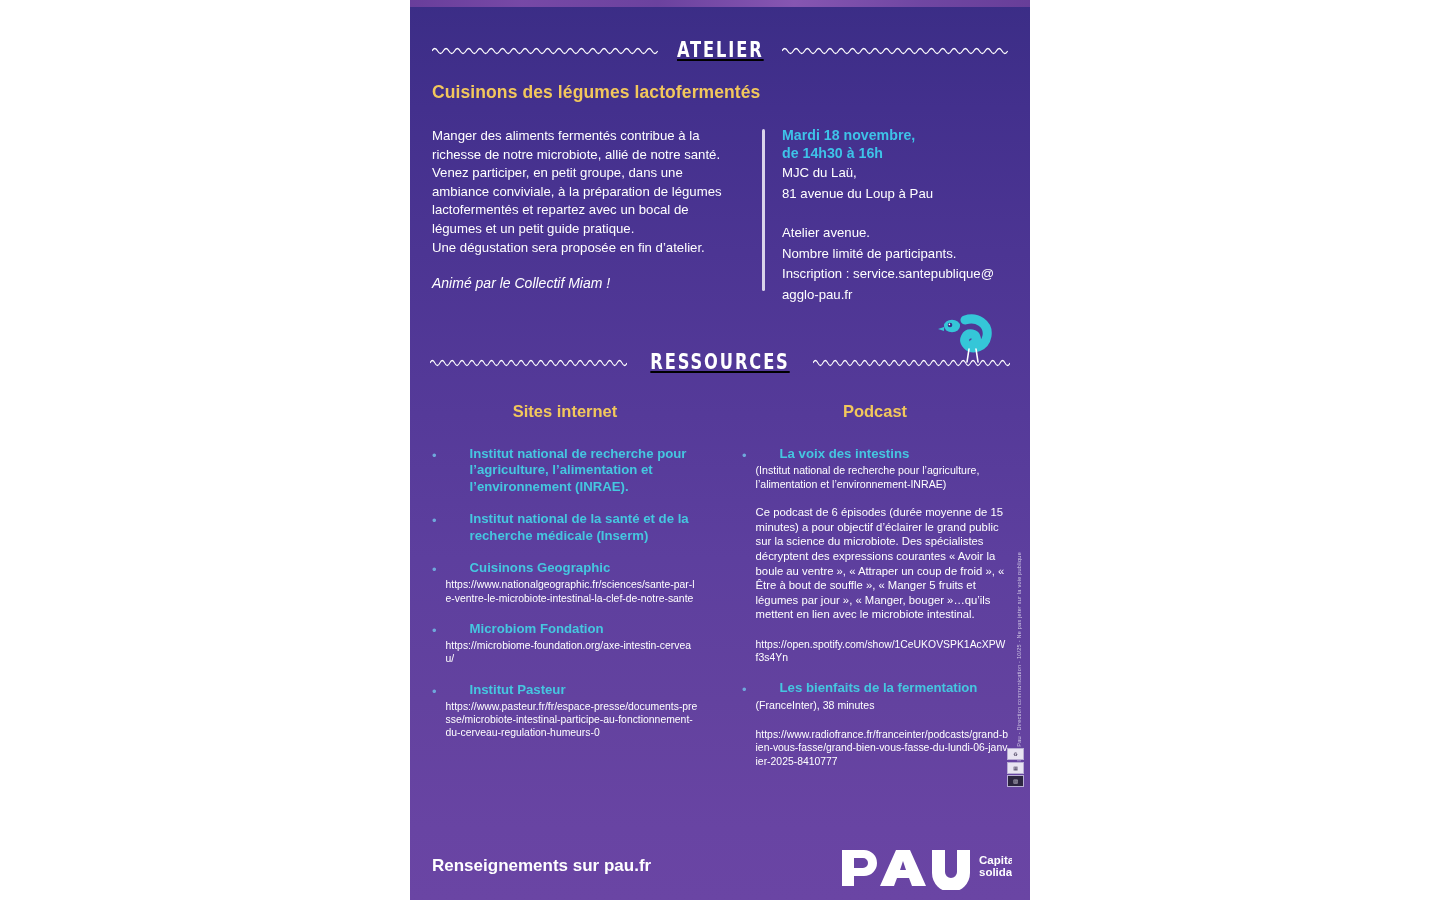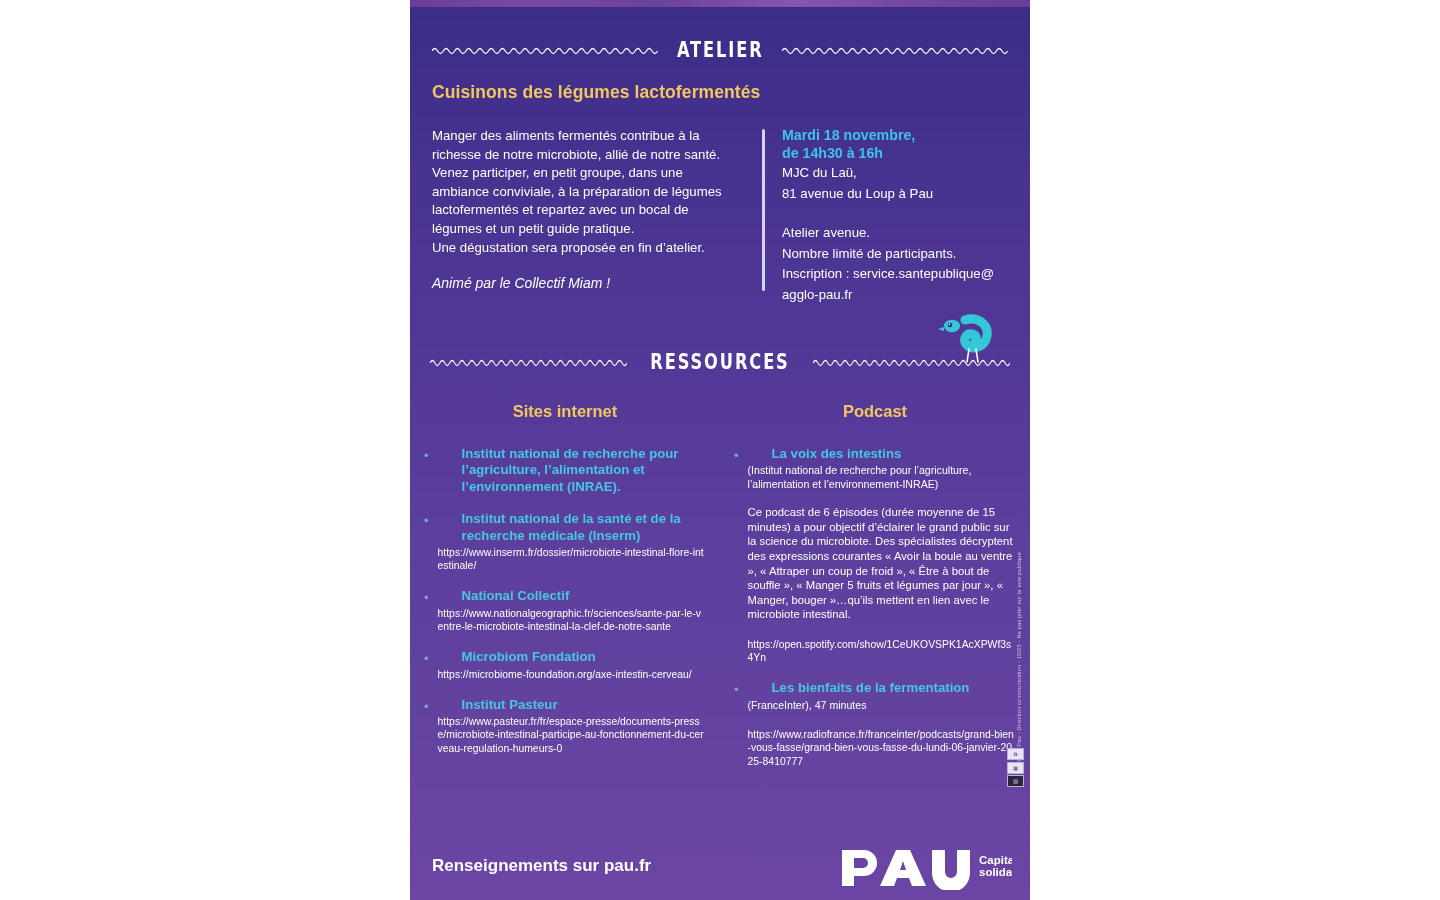--- a/index.html
+++ b/index.html
@@ -22,21 +22,21 @@
   
   .top-strip {
     position: absolute; left: 0; top: 0; width: 100%; height: 7px;
     background: linear-gradient(90deg,#6b3f9c,#7a4aa8 18%,#6e43a0 40%,#8a58b4 62%,#7348a4 82%,#6a3f9a 100%);
     opacity: .95;
   }
 
   
   .section-head {
     position: absolute; left: 0; width: 100%;
-    display: flex; align-items: center; justify-content: center; gap: 12px;
+    display: flex; align-items: center; justify-content: center; gap: 12px; text-decoration: underline;
   }
   .wave { flex: 1 1 auto; height: 12px; }
   .wave svg { display: block; width: 100%; height: 12px; }
   .section-title {
     color: #ffffff; font-weight: 700; letter-spacing: 2.2px;
     font-size: 21px; white-space: nowrap;
     font-family: "DejaVu Sans Condensed", "Liberation Sans Narrow", "Liberation Sans", sans-serif;
     transform: scaleX(.86); transform-origin: center;
   }
 
@@ -62,21 +62,21 @@
   .venue { color: #ffffff; font-size: 13.2px; line-height: 18.6px; margin-top: 2px;
     font-family: "Liberation Sans Narrow", "Liberation Sans", sans-serif; }
   .practical { color: #ffffff; font-size: 13.2px; line-height: 18.6px; margin-top: 21px;
     font-family: "Liberation Sans Narrow", "Liberation Sans", sans-serif; }
 
   
   .bird { position: absolute; left: 525px; top: 312px; width: 60px; height: 52px; }
 
   
   .res-cols { position: absolute; left: 0; top: 402px; width: 100%; display: flex; }
-  .res-col { width: 50%; padding: 0 14px; }
+  .res-col { width: 50%; padding: 0 22px; }
   .col-head {
     color: #f2c75c; font-size: 16.5px; font-weight: 700; text-align: center; margin-bottom: 25px;
   }
   .col-head.podcast { text-align: center; }
   .entry { display: flex; gap: 9px; margin-bottom: 16px; }
   .bullet { color: #6fa8dc; font-size: 13px; line-height: 16px; flex: 0 0 auto; padding-top: 2px; }
   .entry-body { flex: 1 1 auto; }
   .entry-title { color: #45c7e0; font-size: 13.2px; font-weight: 700; line-height: 16.4px; margin-left: 24px; }
   .entry-sub {
     color: #ffffff; font-size: 10.6px; line-height: 13.4px; margin-top: 2px;
@@ -199,28 +199,27 @@
           <span class="bullet">•</span>
           <div class="entry-body">
             <div class="entry-title">Institut national de recherche pour l’agriculture, l’alimentation et l’environnement (INRAE).</div>
           </div>
         </div>
 
         <div class="entry">
           <span class="bullet">•</span>
           <div class="entry-body">
             <div class="entry-title">Institut national de la santé et de la recherche médicale (Inserm)</div>
-            <div class="entry-url">https://www.inserm.fr/dossier/microbiote-intestinal-flore-intestinale/</div>
-          </div>
-        </div>
-
-        <div class="entry">
-          <span class="bullet">•</span>
-          <div class="entry-body">
-            <div class="entry-title">National Collectif</div>
+          </div>
+        </div>
+
+        <div class="entry">
+          <span class="bullet">•</span>
+          <div class="entry-body">
+            <div class="entry-title">Cuisinons Geographic</div>
             <div class="entry-url">https://www.nationalgeographic.fr/sciences/sante-par-le-ventre-le-microbiote-intestinal-la-clef-de-notre-sante</div>
           </div>
         </div>
 
         <div class="entry">
           <span class="bullet">•</span>
           <div class="entry-body">
             <div class="entry-title">Microbiom Fondation</div>
             <div class="entry-url">https://microbiome-foundation.org/axe-intestin-cerveau/</div>
           </div>
@@ -245,21 +244,21 @@
             <div class="entry-sub">(Institut national de recherche pour l’agriculture, l’alimentation et l’environnement-INRAE)</div>
             <div class="entry-desc">Ce podcast de 6 épisodes (durée moyenne de 15 minutes) a pour objectif d’éclairer le grand public sur la science du microbiote. Des spécialistes décryptent des expressions courantes « Avoir la boule au ventre », « Attraper un coup de froid », « Être à bout de souffle », « Manger 5 fruits et légumes par jour », « Manger, bouger »…qu’ils mettent en lien avec le microbiote intestinal.</div>
             <div class="entry-url" style="margin-top:16px;">https://open.spotify.com/show/1CeUKOVSPK1AcXPWf3s4Yn</div>
           </div>
         </div>
 
         <div class="entry" style="margin-top:14px;">
           <span class="bullet">•</span>
           <div class="entry-body">
             <div class="entry-title">Les bienfaits de la fermentation</div>
-            <div class="entry-sub">(FranceInter), 47 minutes</div>
+            <div class="entry-sub">(FranceInter), 38 minutes</div>
             <div class="url-block" style="margin-top:16px;">https://www.radiofrance.fr/franceinter/podcasts/grand-bien-vous-fasse/grand-bien-vous-fasse-du-lundi-06-janvier-2025-8410777</div>
           </div>
         </div>
       </div>
     </div>
 
     <div class="credits">Ville de Pau - Direction communication - 10/25 - Ne pas jeter sur la voie publique</div>
     <div class="eco">
       <div class="eco-cell">
           <span>♻</span>

